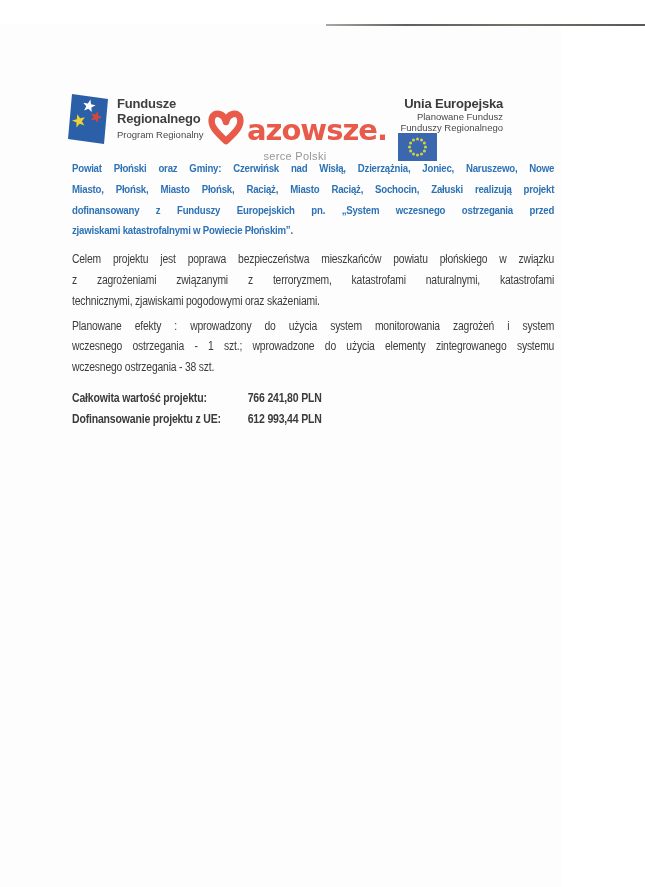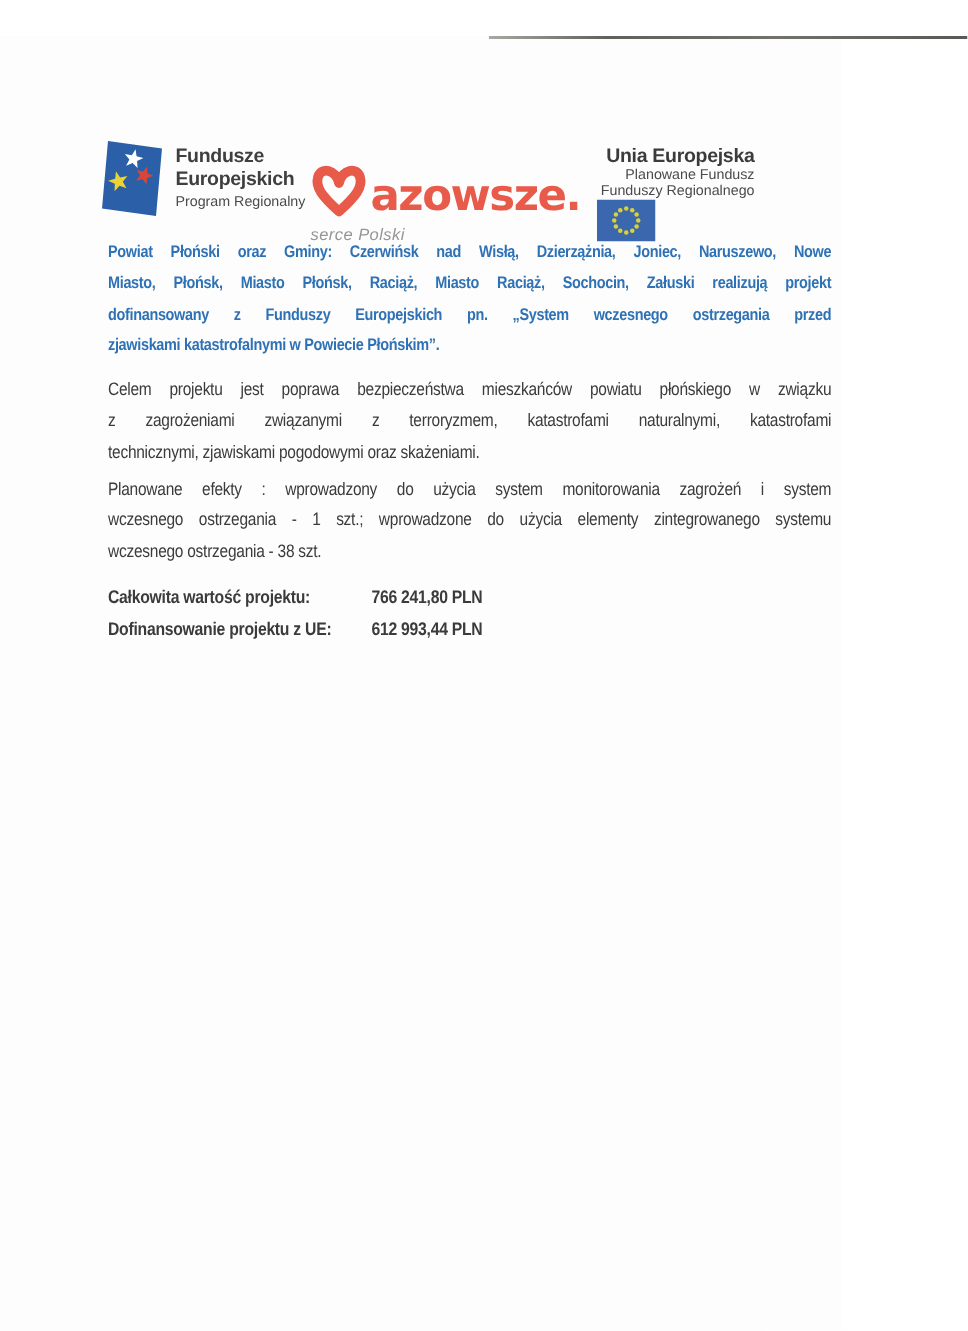--- a/index.html
+++ b/index.html
@@ -28,22 +28,22 @@
   }
 
   
   .logo-fe{position:absolute;left:67px;top:67px;display:flex;align-items:center;}
   .logo-fe .fe-text{margin-left:8px;color:#3f3f3f;}
   .fe-title{font-size:13px;font-weight:bold;line-height:15px;letter-spacing:-.2px;}
   .fe-sub{font-size:9.5px;margin-top:3px;color:#4a4a4a;}
 
   .logo-maz{position:absolute;left:207px;top:83px;width:178px;}
   .maz-tagline{
-    text-align:left;font-size:11px;color:var(--tagline_gray);
-    margin-top:-3px;padding-right:2px;letter-spacing:.3px;font-style:italic;
+    text-align:center;font-size:11px;color:var(--tagline_gray);
+    margin-top:-3px;padding-right:2px;letter-spacing:.3px;
   }
 
   .logo-eu{position:absolute;left:398px;top:72px;display:flex;align-items:flex-start;flex-direction:column;}
   .eu-text{width:105px;text-align:right;color:#3b3b3b;margin-right:7px;}
   .eu-title{font-size:13px;font-weight:bold;letter-spacing:-.2px;line-height:15px;}
   .eu-sub{font-size:9.5px;line-height:11px;color:#4a4a4a;}
 
   
   .content{
     position:absolute;left:72px;top:134px;width:560px;
@@ -74,21 +74,21 @@
   <div class="logo-fe">
     <svg width="42" height="53" viewBox="0 0 42 53">
       <polygon points="5,3 41,8 37,53 1,48" style="fill:var(--fe_flag_blue)"></polygon>
       <polygon points="0,-7 1.7,-2.35 6.66,-2.16 2.76,0.9 4.11,5.66 0,2.9 -4.11,5.66 -2.76,0.9 -6.66,-2.16 -1.7,-2.35" transform="translate(22,15) rotate(12) scale(0.95)" style="fill:var(--star_white)"></polygon>
       <polygon points="0,-7 1.7,-2.35 6.66,-2.16 2.76,0.9 4.11,5.66 0,2.9 -4.11,5.66 -2.76,0.9 -6.66,-2.16 -1.7,-2.35" transform="translate(12,30) rotate(-14) scale(1.0)" style="fill:var(--star_yellow)"></polygon>
       <polygon points="0,-7 1.7,-2.35 6.66,-2.16 2.76,0.9 4.11,5.66 0,2.9 -4.11,5.66 -2.76,0.9 -6.66,-2.16 -1.7,-2.35" transform="translate(29,26) rotate(20) scale(0.9)" style="fill:var(--star_red)"></polygon>
     </svg>
     <div class="fe-text">
       <div class="fe-title">
         <div>Fundusze</div>
-        <div>Europejskich</div>
+        <div>Regionalnego</div>
       </div>
       <div class="fe-sub">Program Regionalny</div>
     </div>
   </div>
 
   <div class="logo-maz">
     <svg width="178" height="42" viewBox="0 0 178 42">
       <path d="M19,15 C17,6 7,4 5,11 C3,18 8,24 19,34 C30,24 35,18 33,11 C31,4 21,6 19,15" style="stroke:var(--mazowsze_red);fill:none" stroke-width="6.5" stroke-linecap="round" stroke-linejoin="round"></path>
       <text x="40" y="33" font-family="DejaVu Sans, sans-serif" font-size="29" font-weight="bold" letter-spacing="-1" style="fill:var(--mazowsze_red)">azowsze.</text>
     </svg>

